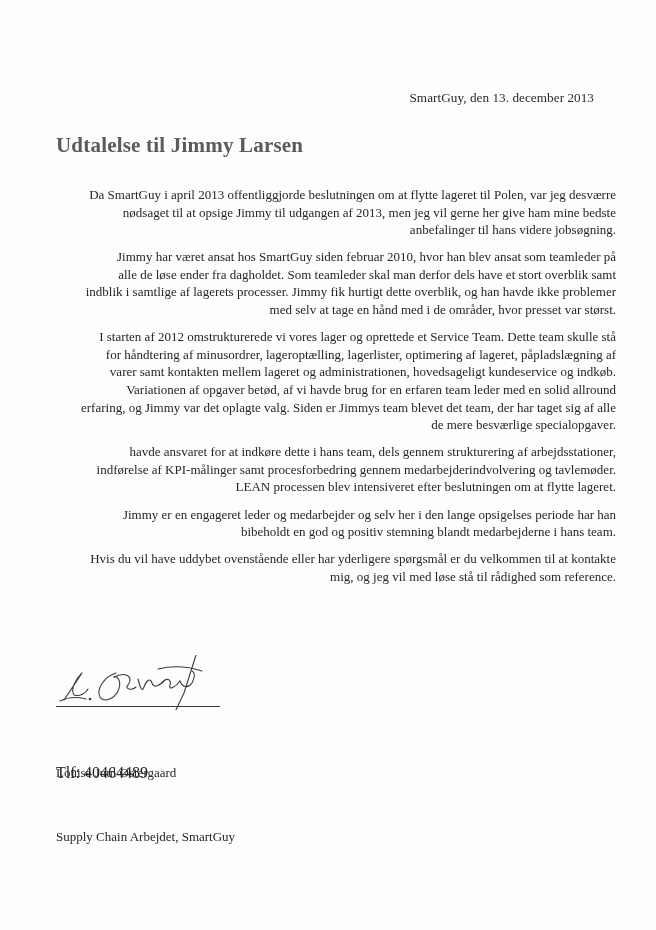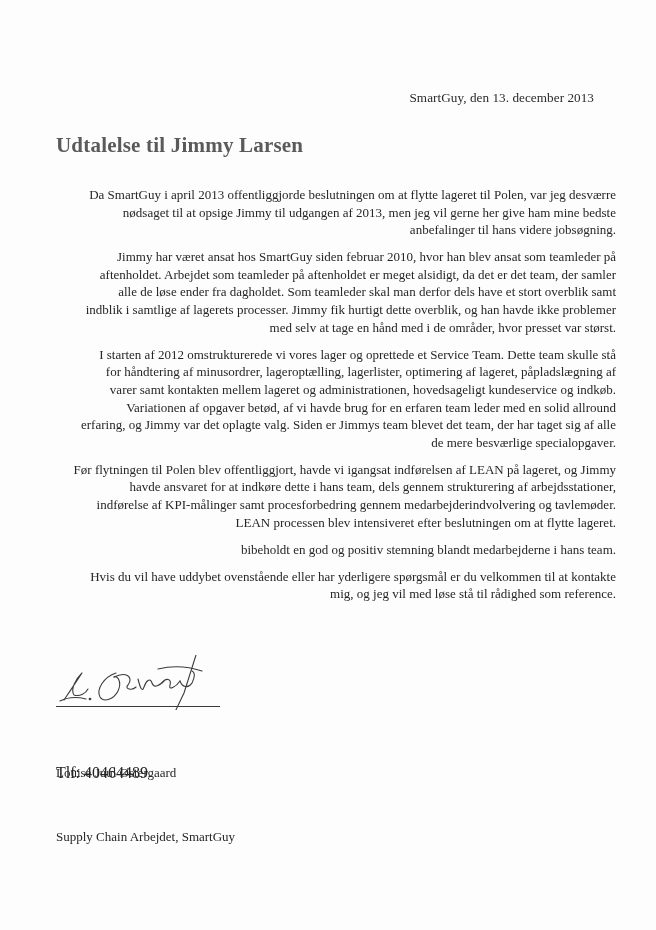--- a/index.html
+++ b/index.html
@@ -101,40 +101,39 @@
   <h1 class="title">Udtalelse til Jimmy Larsen</h1>
 
   <div class="body-text">
     <p class="para">
       <span class="line">Da SmartGuy i april 2013 offentliggjorde beslutningen om at flytte lageret til Polen, var jeg desværre</span>
       <span class="line">nødsaget til at opsige Jimmy til udgangen af 2013, men jeg vil gerne her give ham mine bedste</span>
       <span class="line">anbefalinger til hans videre jobsøgning.</span>
     </p>
     <p class="para">
       <span class="line">Jimmy har været ansat hos SmartGuy siden februar 2010, hvor han blev ansat som teamleder på</span>
-      <span class="line">aftenholdet. Arbejdet som teamleder på aftenholdet er meget alsidigt, da det er det team, der samler</span>
       <span class="line">alle de løse ender fra dagholdet. Som teamleder skal man derfor dels have et stort overblik samt</span>
       <span class="line">indblik i samtlige af lagerets processer. Jimmy fik hurtigt dette overblik, og han havde ikke problemer</span>
       <span class="line">med selv at tage en hånd med i de områder, hvor presset var størst.</span>
     </p>
     <p class="para">
       <span class="line">I starten af 2012 omstrukturerede vi vores lager og oprettede et Service Team. Dette team skulle stå</span>
       <span class="line">for håndtering af minusordrer, lageroptælling, lagerlister, optimering af lageret, påpladslægning af</span>
       <span class="line">varer samt kontakten mellem lageret og administrationen, hovedsageligt kundeservice og indkøb.</span>
       <span class="line">Variationen af opgaver betød, af vi havde brug for en erfaren team leder med en solid allround</span>
       <span class="line">erfaring, og Jimmy var det oplagte valg. Siden er Jimmys team blevet det team, der har taget sig af alle</span>
       <span class="line">de mere besværlige specialopgaver.</span>
     </p>
     <p class="para">
-      <span class="line">Før flytningen til Polen blev offentliggjort, havde vi igangsat indførelsen af LEAN på lageret, og Jimmy</span>
       <span class="line">havde ansvaret for at indkøre dette i hans team, dels gennem strukturering af arbejdsstationer,</span>
       <span class="line">indførelse af KPI-målinger samt procesforbedring gennem medarbejderindvolvering og tavlemøder.</span>
       <span class="line">LEAN processen blev intensiveret efter beslutningen om at flytte lageret.</span>
     </p>
     <p class="para">
+      <span class="line">Jimmy er en engageret leder og medarbejder og selv her i den lange opsigelses periode har han</span>
       <span class="line">bibeholdt en god og positiv stemning blandt medarbejderne i hans team.</span>
     </p>
     <p class="para">
       <span class="line">Hvis du vil have uddybet ovenstående eller har yderligere spørgsmål er du velkommen til at kontakte</span>
       <span class="line">mig, og jeg vil med løse stå til rådighed som reference.</span>
     </p>
   </div>
 
   <svg class="signature" viewBox="0 0 170 55" xmlns="http://www.w3.org/2000/svg">
     <g fill="none" stroke="#3c3c3c" stroke-width="1.1" stroke-linecap="round" stroke-linejoin="round">

